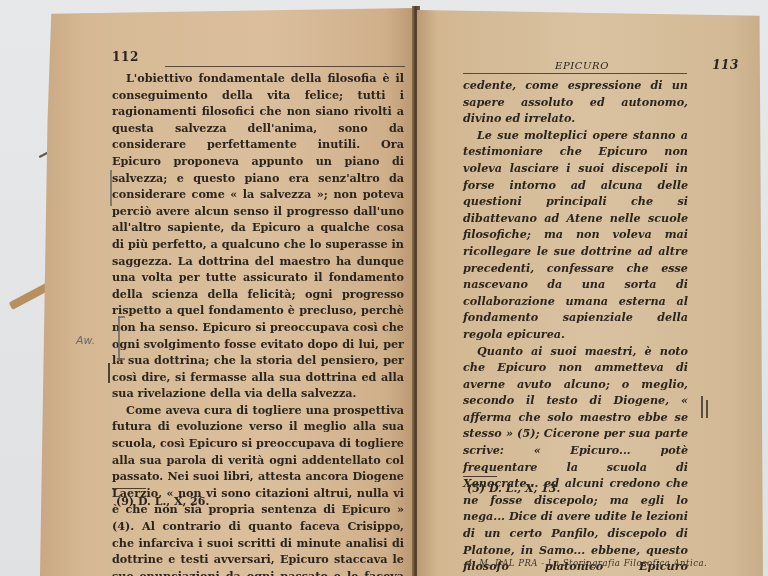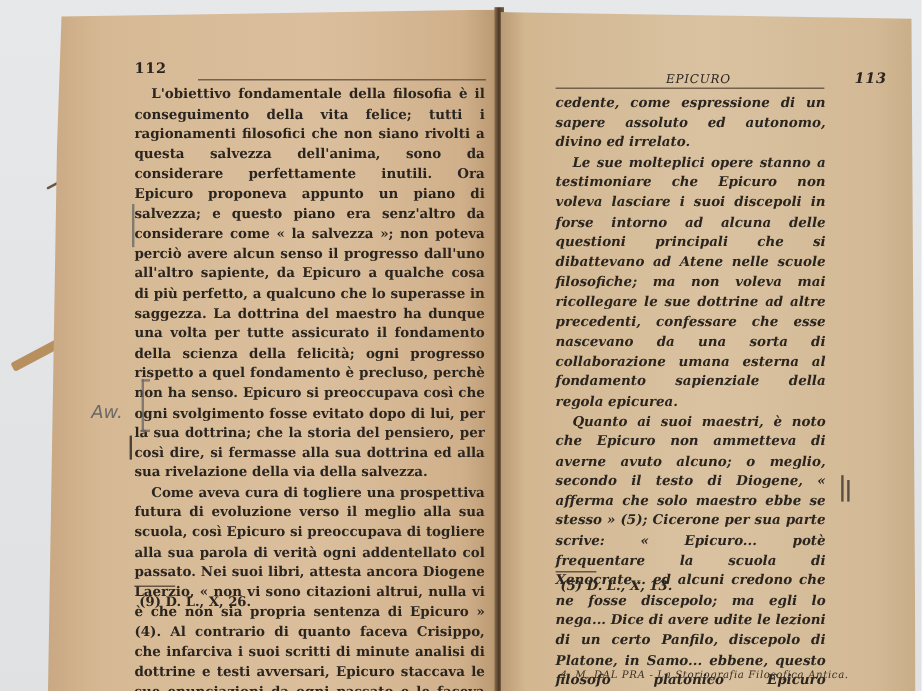--- a/index.html
+++ b/index.html
@@ -19,21 +19,21 @@
   .header{position:absolute;display:flex;align-items:baseline;font-size:11px;letter-spacing:.6px;}
   .header .num{font-size:12px;font-weight:bold;}
   .rule{position:absolute;height:1px;background:#5a4a3b;}
   .body-text{position:absolute;font-size:11.2px;line-height:16.6px;text-align:justify;font-weight:bold;color:#2b2520;}
   .body-text p{margin:0;}
   .body-text p.indent{text-indent:14px;}
   .fn-rule{position:absolute;height:1px;width:34px;background:#4a3c30;}
   .footnotes{position:absolute;font-size:11px;line-height:13px;color:#2b2520;font-weight:bold;}
   .signature{position:absolute;font-size:8.5px;color:#3b3026;letter-spacing:.5px;}
   .pencil{position:absolute;background:#6c6a66;opacity:.8;}
-  .pencil-text{position:absolute;font-family:"DejaVu Sans",sans-serif;font-size:15px;color:#6b6966;font-style:italic;}
+  .pencil-text{position:absolute;font-family:"DejaVu Sans",sans-serif;font-size:11px;color:#6b6966;font-style:italic;}
   .torn{position:absolute;background:#b8905f;transform:rotate(-28deg);border-radius:2px;}
 </style>
 </head>
 <body>
 
 <div class="book">
 
   <div class="torn" style="left:8px;top:292px;width:44px;height:8px;"></div>
   <div class="torn" style="left:38px;top:152px;width:18px;height:2px;background:#6a5644;"></div>
 

